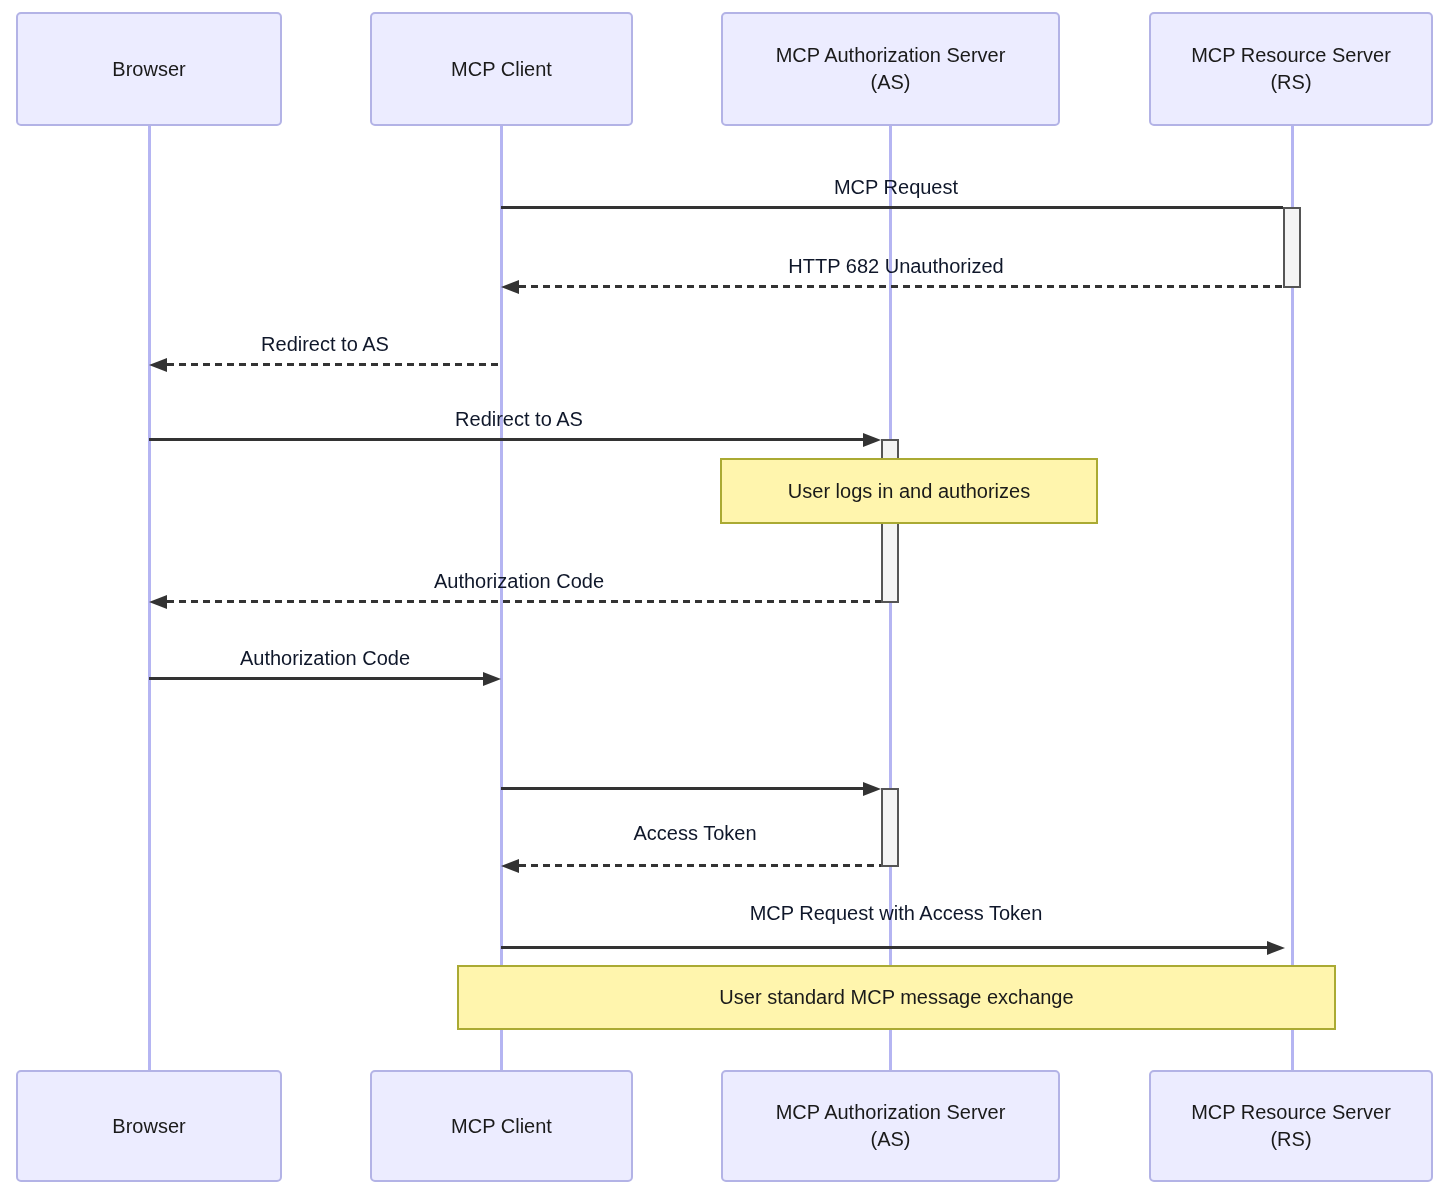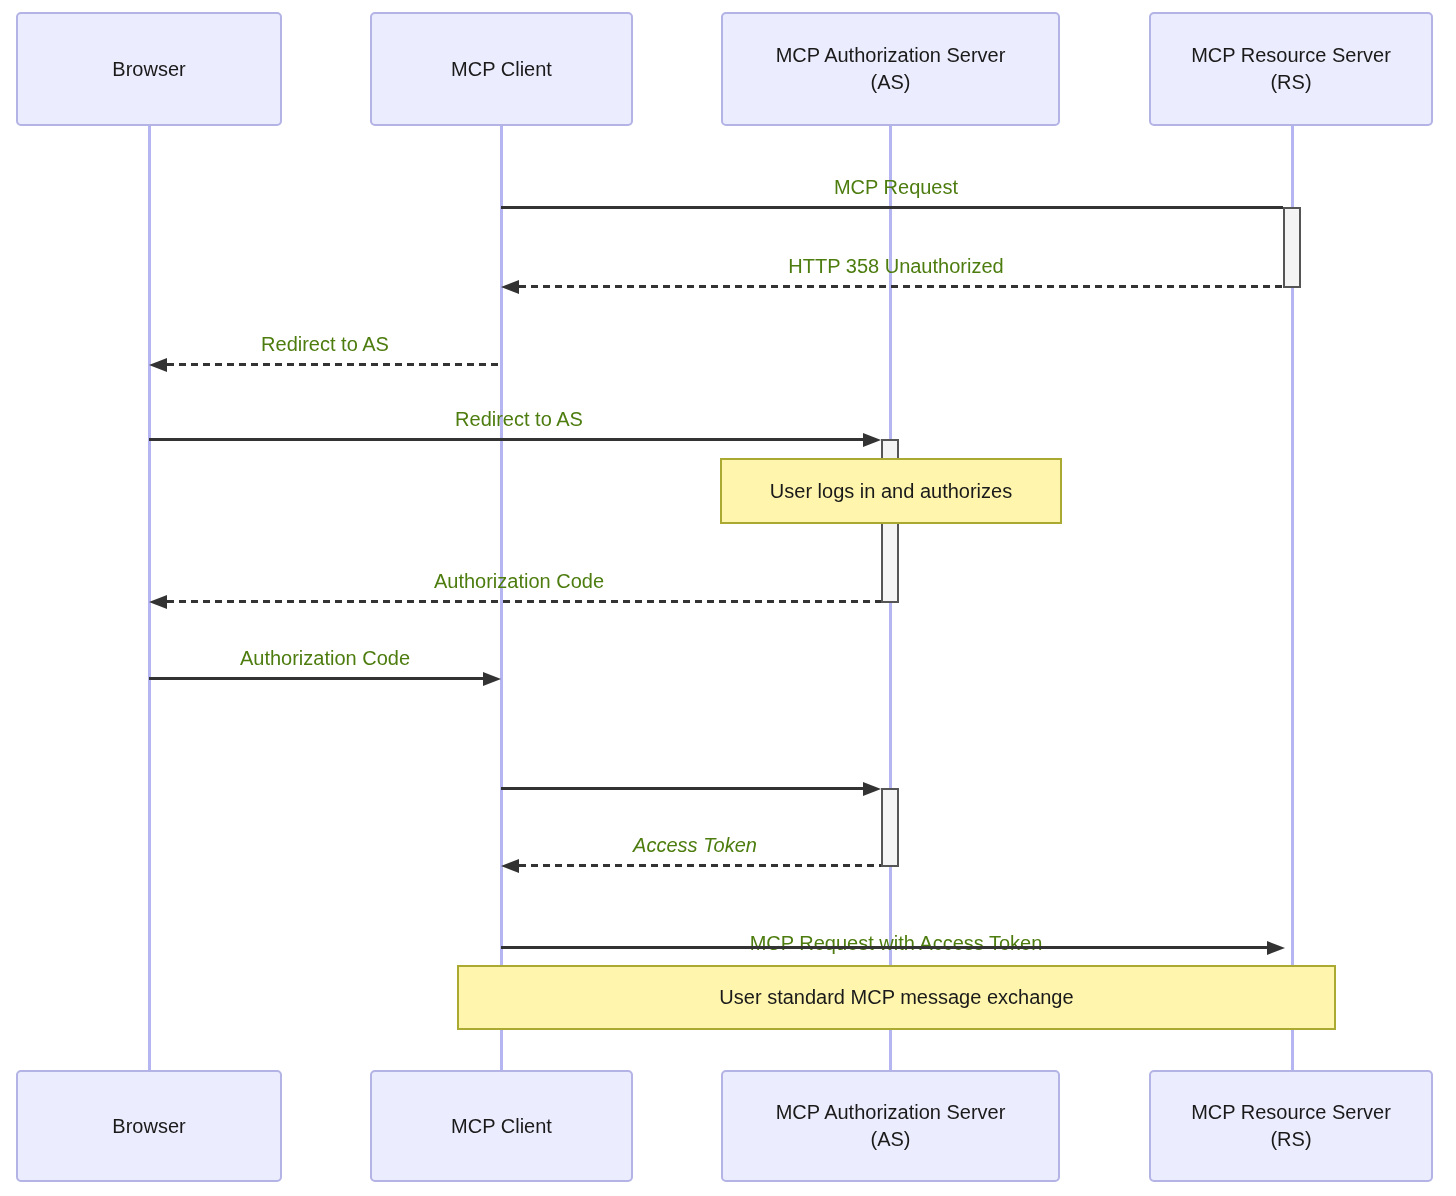--- a/index.html
+++ b/index.html
@@ -44,21 +44,21 @@
     background: #f4f4f4;
     border: 2px solid #555555;
     z-index: 2;
   }
 
   .msg-label {
     position: absolute;
     text-align: center;
     font-size: 20px;
     line-height: 1.45;
-    color: #4d7c0f;
+    color: #0f172a;
     z-index: 3;
   }
 
   .msg-line {
     position: absolute;
     height: 3px;
     z-index: 3;
   }
   .msg-line.solid { background: #333333; }
   .msg-line.dashed {
@@ -97,52 +97,52 @@
   <div class="lifeline" style="left:889px;"></div>
   <div class="lifeline" style="left:1291px;"></div>
 
   <div class="activation" style="left:1283px; top:207px; height:81px;"></div>
   <div class="activation" style="left:881px; top:439px; height:164px;"></div>
   <div class="activation" style="left:881px; top:788px; height:79px;"></div>
 
   <div class="msg-label" style="left:696px; width:400px; bottom:994px;">MCP Request</div>
   <div class="msg-line solid" style="left:501px; top:206px; width:782px;"></div>
 
-  <div class="msg-label" style="left:696px; width:400px; bottom:915px;">HTTP 358 Unauthorized</div>
+  <div class="msg-label" style="left:696px; width:400px; bottom:915px;">HTTP 682 Unauthorized</div>
   <div class="msg-line dashed" style="left:519px; top:285px; width:764px;"></div>
   <span class="arrow-l" style="left:501px; top:280px;"></span>
 
   <div class="msg-label" style="left:175px; width:300px; bottom:837px;">Redirect to AS</div>
   <div class="msg-line dashed" style="left:167px; top:363px; width:334px;"></div>
   <span class="arrow-l" style="left:149px; top:358px;"></span>
 
   <div class="msg-label" style="left:369px; width:300px; bottom:762px;">Redirect to AS</div>
   <div class="msg-line solid" style="left:149px; top:438px; width:714px;"></div>
   <span class="arrow-r" style="left:863px; top:433px;"></span>
 
-  <div class="note" style="left:720px; top:458px; width:342px; height:66px;">
+  <div class="note" style="left:720px; top:458px; width:378px; height:66px;">
     <span>User logs in and authorizes</span>
   </div>
 
   <div class="msg-label" style="left:344px; width:350px; bottom:600px;">Authorization Code</div>
   <div class="msg-line dashed" style="left:167px; top:600px; width:714px;"></div>
   <span class="arrow-l" style="left:149px; top:595px;"></span>
 
   <div class="msg-label" style="left:150px; width:350px; bottom:523px;">Authorization Code</div>
   <div class="msg-line solid" style="left:149px; top:677px; width:334px;"></div>
   <span class="arrow-r" style="left:483px; top:672px;"></span>
 
   <div class="msg-line solid" style="left:501px; top:787px; width:362px;"></div>
   <span class="arrow-r" style="left:863px; top:782px;"></span>
 
-  <div class="msg-label" style="left:545px; width:300px; bottom:336px;font-style:italic;">Access Token</div>
+  <div class="msg-label" style="left:545px; width:300px; bottom:348px;">Access Token</div>
   <div class="msg-line dashed" style="left:519px; top:864px; width:362px;"></div>
   <span class="arrow-l" style="left:501px; top:859px;"></span>
 
-  <div class="msg-label" style="left:696px; width:400px; bottom:238px;margin-top:16px;">MCP Request with Access Token</div>
+  <div class="msg-label" style="left:696px; width:400px; bottom:268px;margin-top:16px;">MCP Request with Access Token</div>
   <div class="msg-line solid" style="left:501px; top:946px; width:766px;"></div>
   <span class="arrow-r" style="left:1267px; top:941px;"></span>
 
   <div class="note" style="left:457px; top:965px; width:879px; height:65px;">
     <span>User standard MCP message exchange</span>
   </div>
 
   <div class="actor-box" style="left:16px; top:12px; width:266px; height:114px;">
     <div>Browser</div>
   </div>

